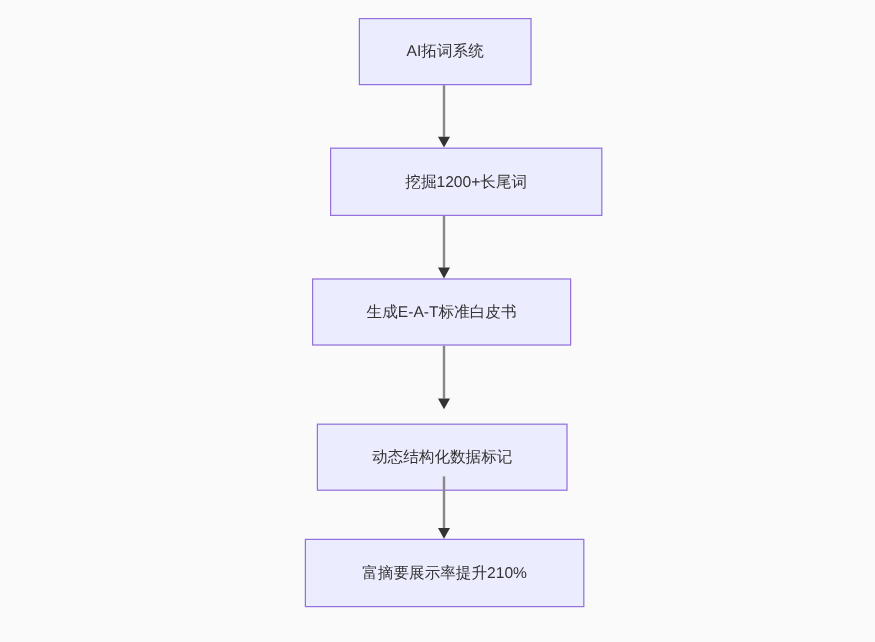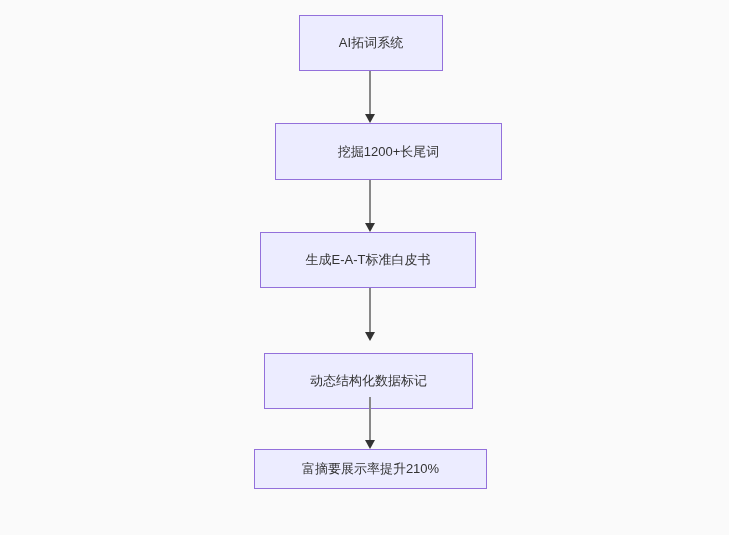--- a/index.html
+++ b/index.html
@@ -75,21 +75,21 @@
   </div>
 
   <div class="node" style="left:260px; top:232px; width:216px; height:56px;">
     <span class="node-label">生成E-A-T标准白皮书</span>
   </div>
 
   <div class="node" style="left:264px; top:341px; width:209px; height:56px;margin-top:12px;">
     <span class="node-label">动态结构化数据标记</span>
   </div>
 
-  <div class="node" style="left:254px; top:449px; width:233px; height:40px;">
+  <div class="node" style="left:254px; top:449px; width:233px; height:57px;">
     <span class="node-label">富摘要展示率提升210%</span>
   </div>
 
   <div class="edge" style="left:364px; top:71px; height:52px;">
     <div class="edge-line"></div>
     <div class="arrowhead"></div>
   </div>
 
   <div class="edge" style="left:364px; top:180px; height:52px;">
     <div class="edge-line"></div>

